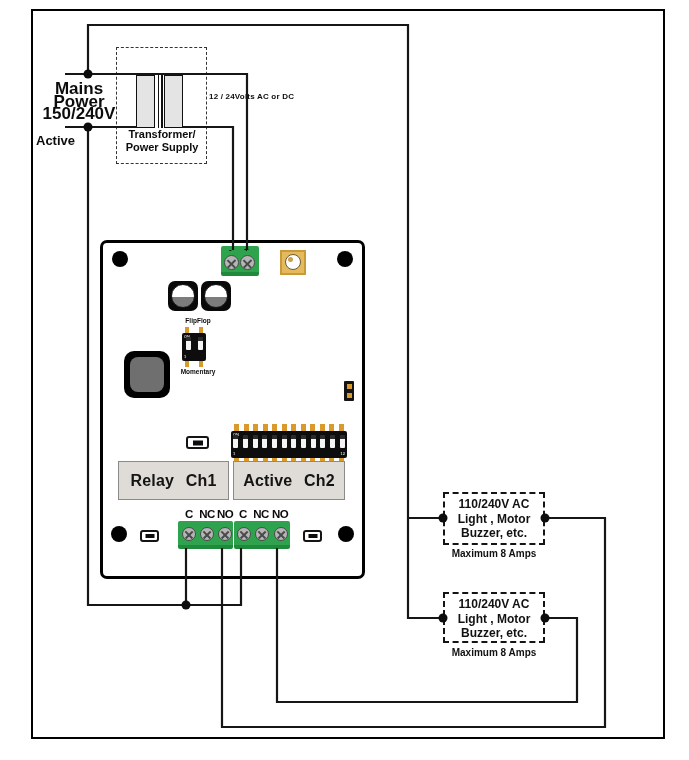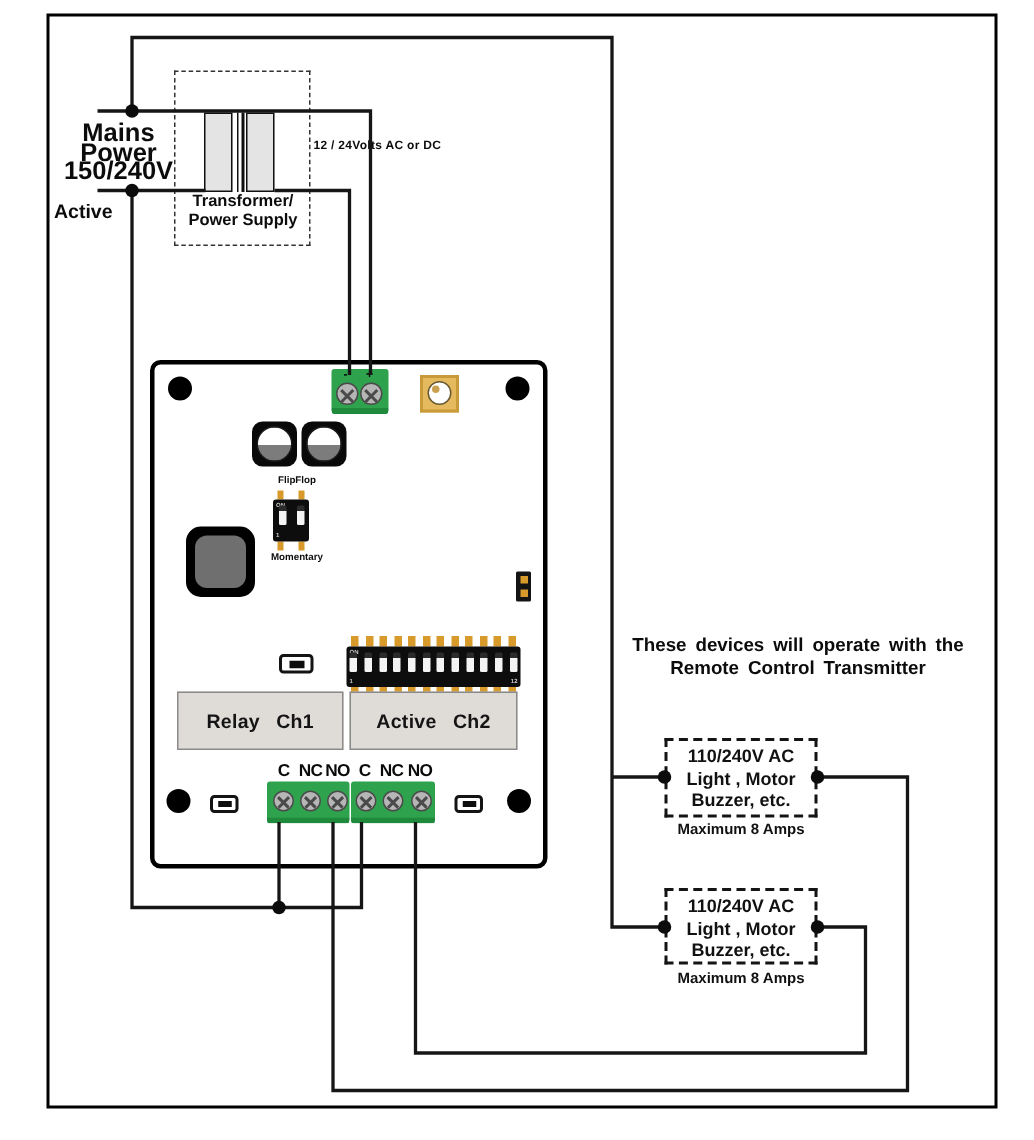--- a/index.html
+++ b/index.html
@@ -81,21 +81,21 @@
   .led{position:absolute;border:2px solid #141414;border-radius:3px;background:#fff;}
   .led .bar{position:absolute;left:50%;top:50%;transform:translate(-50%,-50%);width:10px;height:5px;background:#0d0d0d;}
   .led.mid{left:83px;top:193px;width:23px;height:13px;}
   .led.bl{left:37px;top:287px;width:19px;height:12px;}
   .led.br{left:200px;top:287px;width:19px;height:12px;}
   .led.bl .bar,.led.br .bar{width:9px;height:4px;}
 
   .dip12{position:absolute;left:128px;top:181px;width:116px;}
   .dip12 .dipbody{height:27px;}
 
-  .relay{position:absolute;top:218px;height:39px;background:var(--relay-fill);border:1.5px solid #8a8a8a;display:flex;align-items:center;justify-content:center;font-size:13px;font-weight:bold;color:#141414;word-spacing:7px;letter-spacing:.2px;}
+  .relay{position:absolute;top:218px;height:39px;background:var(--relay-fill);border:1.5px solid #8a8a8a;display:flex;align-items:center;justify-content:center;font-size:16px;font-weight:bold;color:#141414;word-spacing:7px;letter-spacing:.2px;}
   .relay.r1{left:15px;width:111px;}
   .relay.r2{left:130px;width:112px;}
 
   .tlabel{position:absolute;top:265px;width:24px;text-align:center;font-size:11.5px;font-weight:bold;letter-spacing:-.5px;color:#0a0a0a;}
   .term6{position:absolute;top:278px;height:28px;background:var(--terminal-green);border-bottom:4px solid var(--terminal-green-dark);border-radius:2px;}
   .term6 .screw{width:14px;height:14px;top:6px;}
   .term6.ta{left:75px;width:55px;}
   .term6.tb{left:131px;width:56px;}
   .term6 .t1{left:4px;} .term6 .t2{left:22px;} .term6 .t3{left:40px;}
   .term6.tb .t1{left:3px;} .term6.tb .t2{left:21px;} .term6.tb .t3{left:40px;}
@@ -122,24 +122,20 @@
   <div class="lbl mains">
     <div>Mains Power</div>
     <div>150/240V</div>
   </div>
   <div class="lbl active">Active</div>
   <div class="lbl xfmr-lbl">
     <div>Transformer/</div>
     <div>Power Supply</div>
   </div>
   <div class="lbl sec-volts">12 / 24Volts AC or DC</div>
-  <div class="lbl note">
-    <div>These devices will operate with the</div>
-    <div>Remote Control Transmitter</div>
-  </div>
 
   <div class="board">
     <div class="hole tl"></div>
     <div class="hole tr"></div>
     <div class="hole bl"></div>
     <div class="hole br"></div>
 
     <div class="pwr-term">
       <span class="polarity minus">-</span>
       <span class="polarity plus">+</span>

